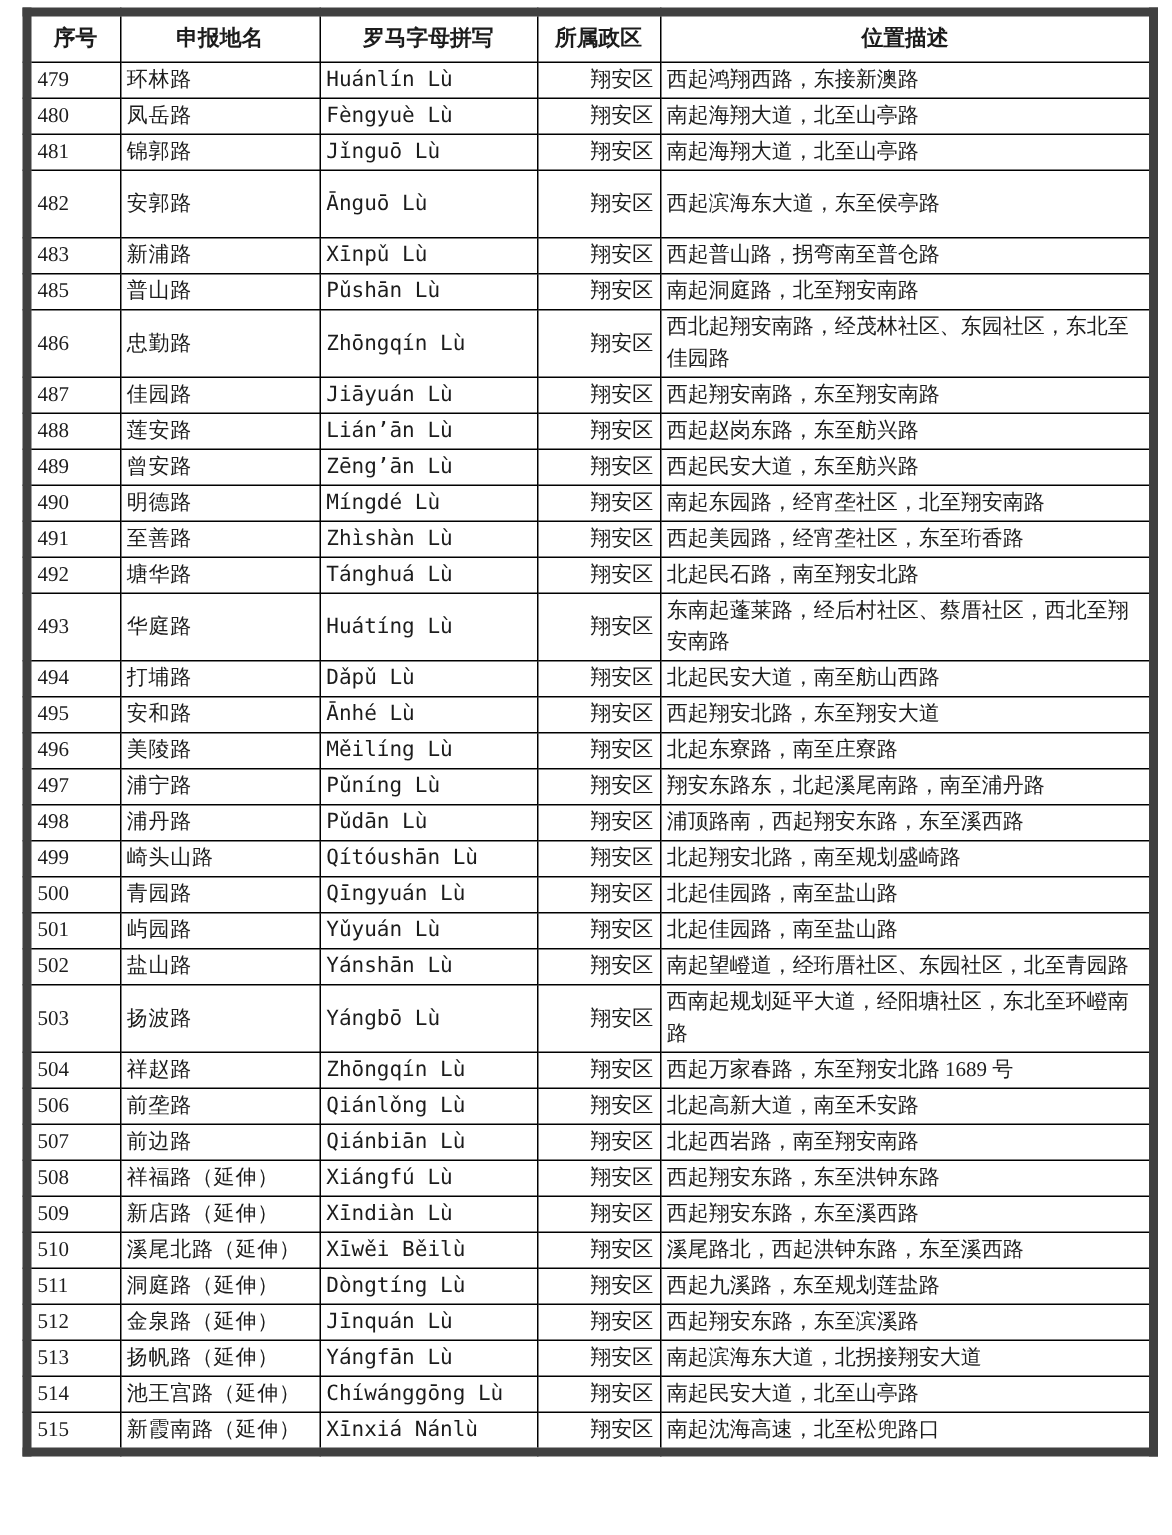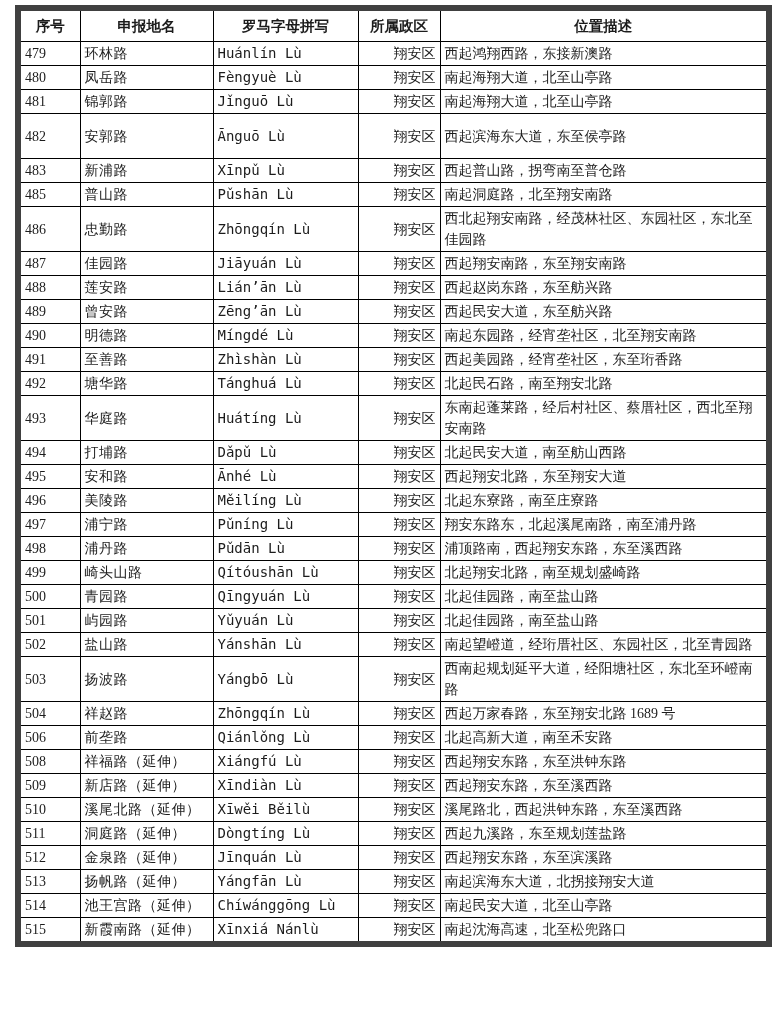--- a/index.html
+++ b/index.html
@@ -264,20 +264,27 @@
           <td class="desc-cell">西起万家春路，东至翔安北路 1689 号</td>
         </tr>
         <tr>
           <td class="no-cell">506</td>
           <td class="name-cell">前垄路</td>
           <td class="pin-cell">Qiánlǒng Lù</td>
           <td class="dist-cell">翔安区</td>
           <td class="desc-cell">北起高新大道，南至禾安路</td>
         </tr>
         <tr>
+          <td class="no-cell">507</td>
+          <td class="name-cell">前边路</td>
+          <td class="pin-cell">Qiánbiān Lù</td>
+          <td class="dist-cell">翔安区</td>
+          <td class="desc-cell">北起西岩路，南至翔安南路</td>
+        </tr>
+        <tr>
           <td class="no-cell">508</td>
           <td class="name-cell">祥福路（延伸）</td>
           <td class="pin-cell">Xiángfú Lù</td>
           <td class="dist-cell">翔安区</td>
           <td class="desc-cell">西起翔安东路，东至洪钟东路</td>
         </tr>
         <tr>
           <td class="no-cell">509</td>
           <td class="name-cell">新店路（延伸）</td>
           <td class="pin-cell">Xīndiàn Lù</td>

